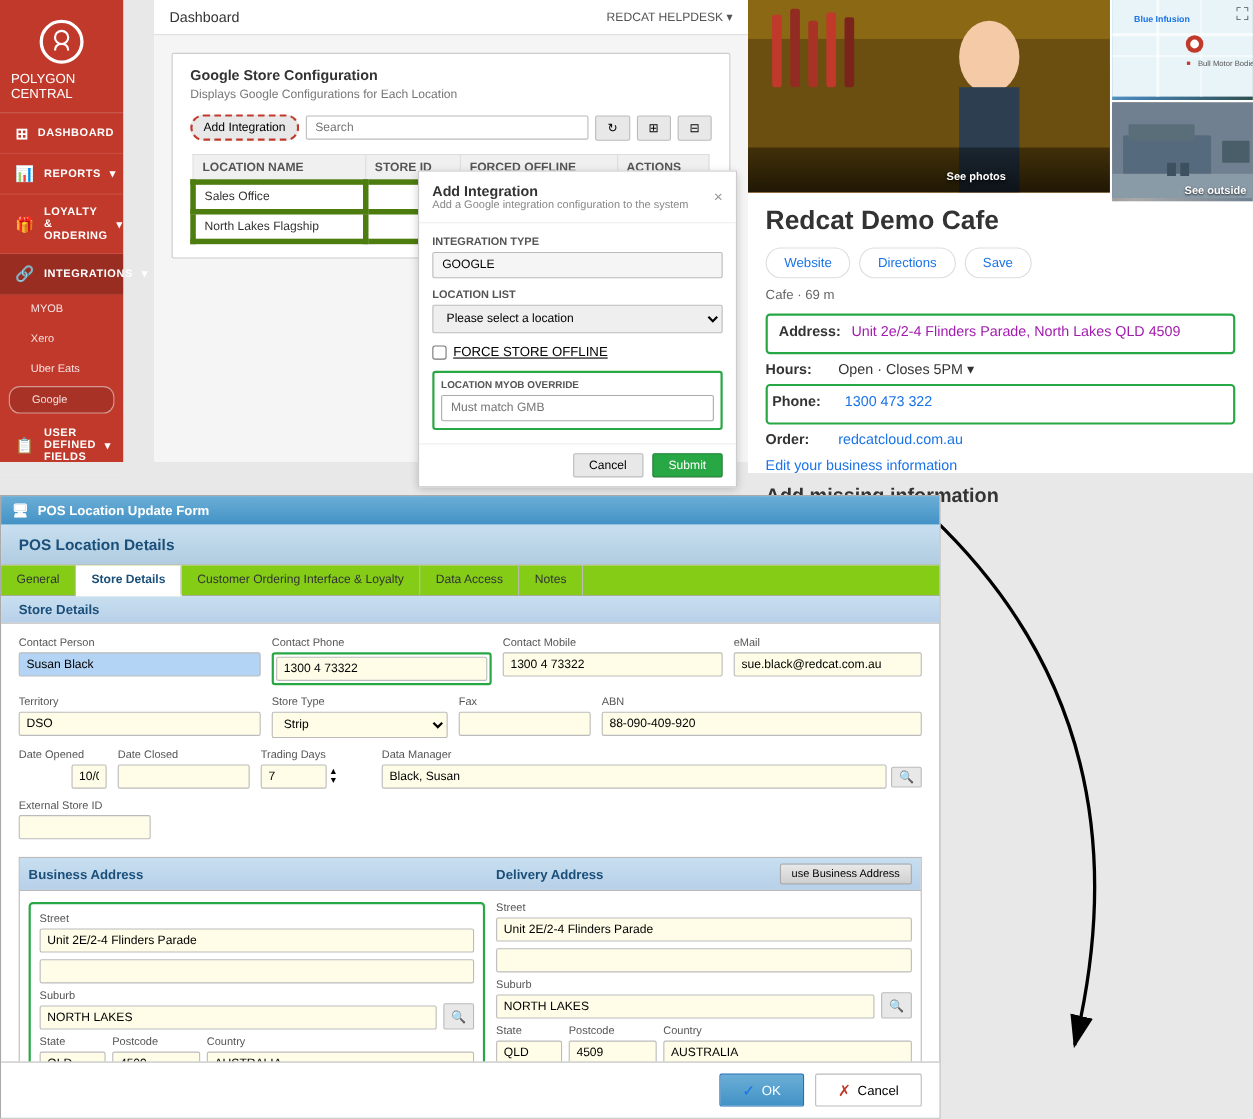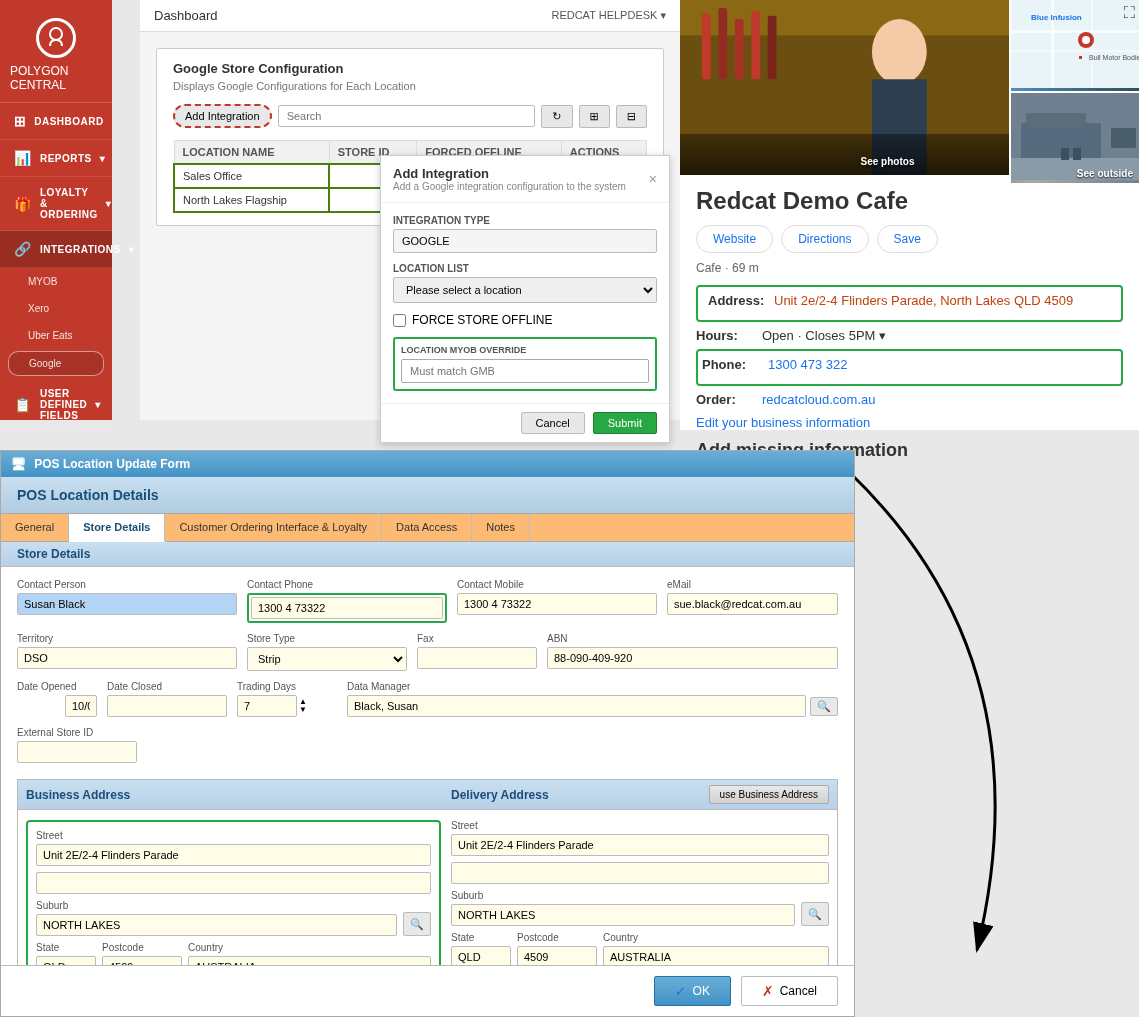--- a/index.html
+++ b/index.html
@@ -98,21 +98,21 @@
     }
     .dash-table { width: 100%; border-collapse: collapse; font-size: 11px; }
     .dash-table th {
       background: #f0f0f0;
       border: 1px solid #ddd;
       padding: 5px 8px;
       text-align: left;
       color: #555;
     }
     .dash-table td {
-      border: 2px solid #4d7c0f;
+      border: 5px solid #4d7c0f;
       padding: 5px 8px;
       color: #333;
     }
     .modal-header {
       display: flex; align-items: center; justify-content: space-between;
       padding: 10px 12px;
       border-bottom: 1px solid #eee;
     }
     .modal-header h4 { font-size: 13px; color: #333; }
     .modal-header p { font-size: 10px; color: #888; }
@@ -220,21 +220,21 @@
       background: white;
       border: 1px solid #ddd;
       border-radius: 20px;
       font-size: 12px;
       cursor: pointer;
       color: #1a73e8;
     }
     .maps-meta { font-size: 12px; color: #666; margin-bottom: 10px; }
     .maps-detail { display: flex; align-items: flex-start; gap: 6px; margin-bottom: 6px; font-size: 13px; }
     .maps-detail-label { font-weight: bold; color: #333; min-width: 60px; }
-    .maps-detail-value { color: #c2410c; }
+    .maps-detail-value { color: #a21caf; }
     .maps-link { color: #1a73e8; text-decoration: none; font-size: 13px; }
     .maps-address-highlight {
       border: 2px solid #28a745;
       border-radius: 4px;
       padding: 6px 10px;
       margin-bottom: 6px;
     }
     .maps-phone-highlight {
       border: 2px solid #28a745;
       border-radius: 4px;
@@ -263,21 +263,21 @@
       background: linear-gradient(to bottom, #c8dff0, #b0cce0);
       padding: 10px 16px;
       font-size: 14px;
       font-weight: bold;
       color: #1a4f7a;
       border-bottom: 1px solid #aaa;
     }
     .pos-tabs {
       display: flex;
       border-bottom: 1px solid #aaa;
-      background: #fdba74;
+      background: #84cc16;
     }
     .pos-tab {
       padding: 7px 14px;
       font-size: 11px;
       cursor: pointer;
       border-right: 1px solid #bbb;
       color: #333;
     }
     .pos-tab.active {
       background: white;
@@ -467,21 +467,21 @@
     <div class="form-row">
       <label class="form-label">INTEGRATION TYPE</label>
       <input class="form-input" value="GOOGLE" style="background: rgb(245, 245, 245);">
     </div>
     <div class="form-row">
       <label class="form-label">LOCATION LIST</label>
       <select class="form-select">
         <option>Please select a location</option>
       </select>
     </div>
-    <div class="form-row" style="display:flex; align-items:flex-end; gap:6px;">
+    <div class="form-row" style="display:flex; align-items:flex-end; gap:6px;text-decoration:underline;">
       <input type="checkbox" style="">
       <label>FORCE STORE OFFLINE</label>
     </div>
     <div class="location-override-box">
       <label class="location-override-label">LOCATION MYOB OVERRIDE</label>
       <input class="form-input" style="border-color: rgb(170, 170, 170);" placeholder="Must match GMB">
     </div>
   </div>
   <div class="modal-footer">
     <button class="btn-cancel">Cancel</button>

